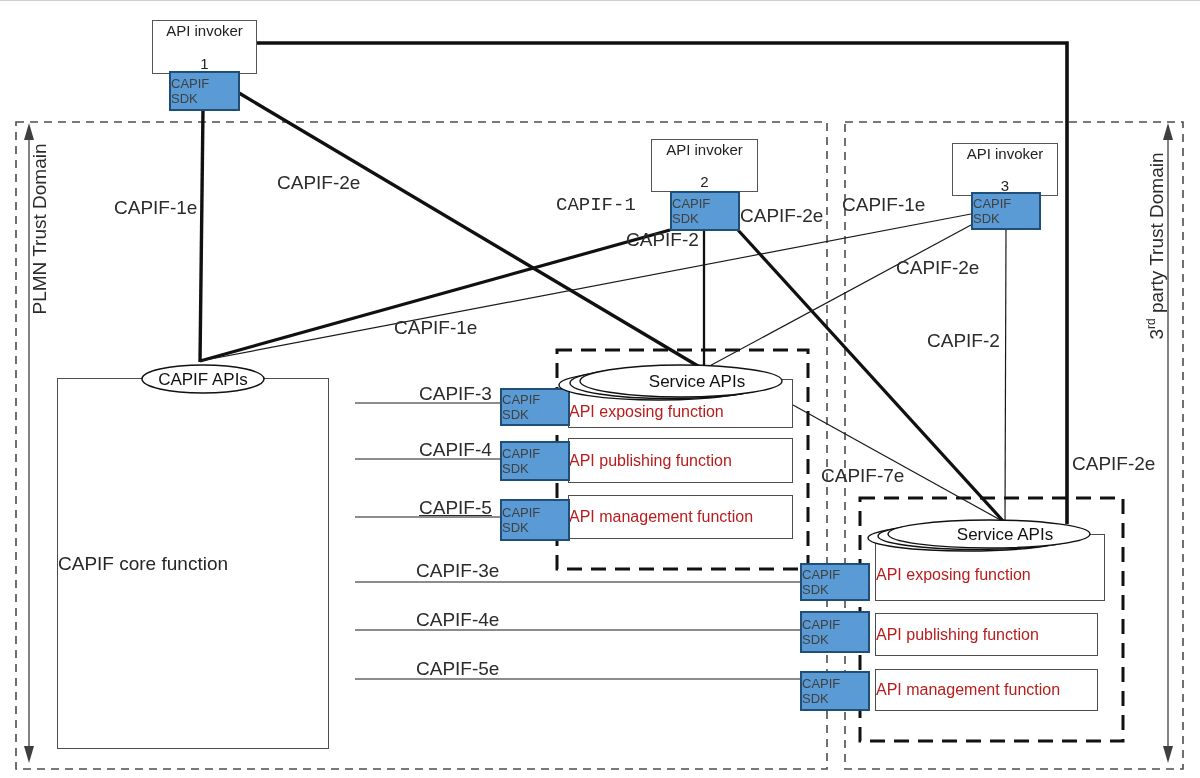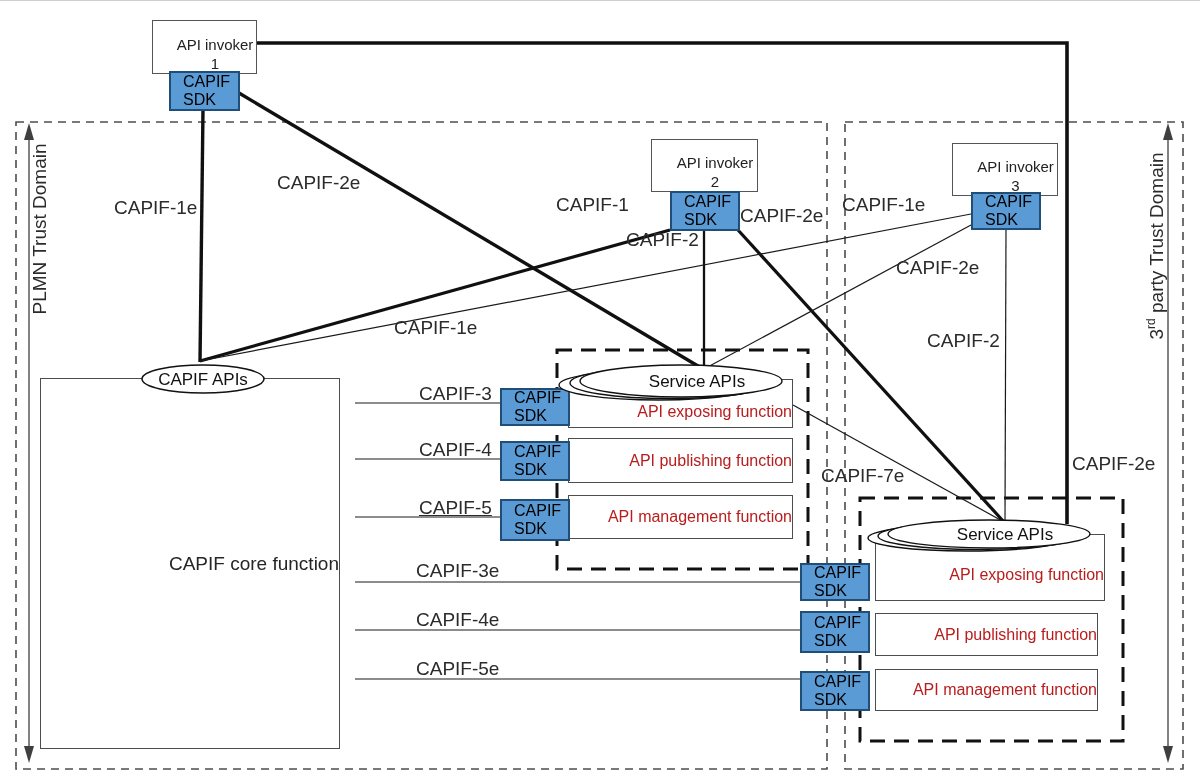--- a/index.html
+++ b/index.html
@@ -3,24 +3,24 @@
 <meta charset="utf-8">
 <style>
   html,body{margin:0;padding:0;background:#fff;}
   #canvas{
     position:relative;width:1200px;height:778px;background:#fff;overflow:hidden;
     font-family:"Liberation Sans",sans-serif;color:#222;border-top:1px solid #cfcfcf;
   }
   svg.layer{position:absolute;left:0;top:0;z-index:1;}
   svg.toplayer{position:absolute;left:0;top:0;z-index:3;}
   .box{position:absolute;background:#fff;border:1px solid #4d4d4d;box-sizing:border-box;z-index:2;
-       display:flex;align-items:center;justify-content:flex-end;text-align:center;padding-left:21px;}
+       display:flex;align-items:center;justify-content:space-between;text-align:center;}
   .invoker{flex-direction:column;font-size:15px;line-height:19px;border:1px solid #555;}
   .sdk{position:absolute;background:#5B9BD5;border:2px solid #1F4E79;box-sizing:border-box;z-index:2;
-       display:flex;align-items:center;justify-content:center;font-size:16px;color:#000000;padding-left:12px;}
+       display:flex;align-items:center;justify-content:center;font-size:13px;color:#404040;}
   .fn{font-size:16px;color:#b91c1c;}
   .corebox{font-size:19px;color:#262626;}
   .lbl{position:absolute;z-index:4;font-size:19px;color:#2b2b2b;white-space:nowrap;}
   .clbl{position:absolute;z-index:4;font-size:17px;color:#111;white-space:nowrap;transform:translate(-50%,-50%);}
   .dlbl{position:absolute;z-index:4;font-size:19px;color:#1a1a1a;white-space:nowrap;transform:translate(-50%,-50%);}
   .vlabel{position:absolute;z-index:4;font-size:19px;color:#2b2b2b;white-space:nowrap;
           transform:translate(-50%,-50%) rotate(-90deg);}
   .vlabel sup{font-size:12px;}
 </style>
 </head>
@@ -81,21 +81,21 @@
     <span>2</span>
   </div>
   <div class="sdk" style="left:670px;top:190px;width:70px;height:40px;">CAPIF SDK</div>
 
   <div class="box invoker" style="left:952px;top:142px;width:106px;height:53px;">
     <span>API invoker</span>
     <span>3</span>
   </div>
   <div class="sdk" style="left:971px;top:191px;width:70px;height:38px;">CAPIF SDK</div>
 
-  <div class="box corebox" style="left:40px;top:377px;width:300px;height:371px;border-color:#4d4d4d;">
+  <div class="box corebox" style="left:57px;top:377px;width:272px;height:371px;border-color:#4d4d4d;">
     <span>CAPIF core function</span>
   </div>
 
   <div class="box fn" style="left:568px;top:378px;width:225px;height:49px;align-items:flex-end;padding-bottom:6px;">
     <span>API exposing function</span>
   </div>
   <div class="box fn" style="left:568px;top:437px;width:225px;height:45px;">
     <span>API publishing function</span>
   </div>
   <div class="box fn" style="left:568px;top:494px;width:225px;height:44px;">
@@ -137,21 +137,21 @@
   <div class="clbl" style="left:1005px;top:534px;">Service APIs</div>
 
 
   <div class="vlabel" style="left:40px;top:228px;">
     <span>PLMN Trust Domain</span>
   </div>
   <div class="vlabel" style="left:1156px;top:245px;"><span>3</span><sup>rd</sup><span> party Trust Domain</span></div>
 
   <div class="lbl" style="left:114px;top:196px;">CAPIF-1e</div>
   <div class="lbl" style="left:277px;top:171px;">CAPIF-2e</div>
-  <div class="lbl" style="left:556px;top:193px;">CAPIF-1</div>
+  <div class="lbl" style="left:556px;top:193px;font-family:Liberation Mono, monospace;">CAPIF-1</div>
   <div class="lbl" style="left:626px;top:228px;">CAPIF-2</div>
   <div class="lbl" style="left:740px;top:204px;">CAPIF-2e</div>
   <div class="lbl" style="left:842px;top:193px;">CAPIF-1e</div>
   <div class="lbl" style="left:896px;top:256px;">CAPIF-2e</div>
   <div class="lbl" style="left:927px;top:329px;">CAPIF-2</div>
   <div class="lbl" style="left:394px;top:316px;">CAPIF-1e</div>
   <div class="lbl" style="left:1072px;top:452px;">CAPIF-2e</div>
   <div class="lbl" style="left:821px;top:464px;">CAPIF-7e</div>
   <div class="lbl" style="left:419px;top:382px;">CAPIF-3</div>
   <div class="lbl" style="left:419px;top:438px;">CAPIF-4</div>

